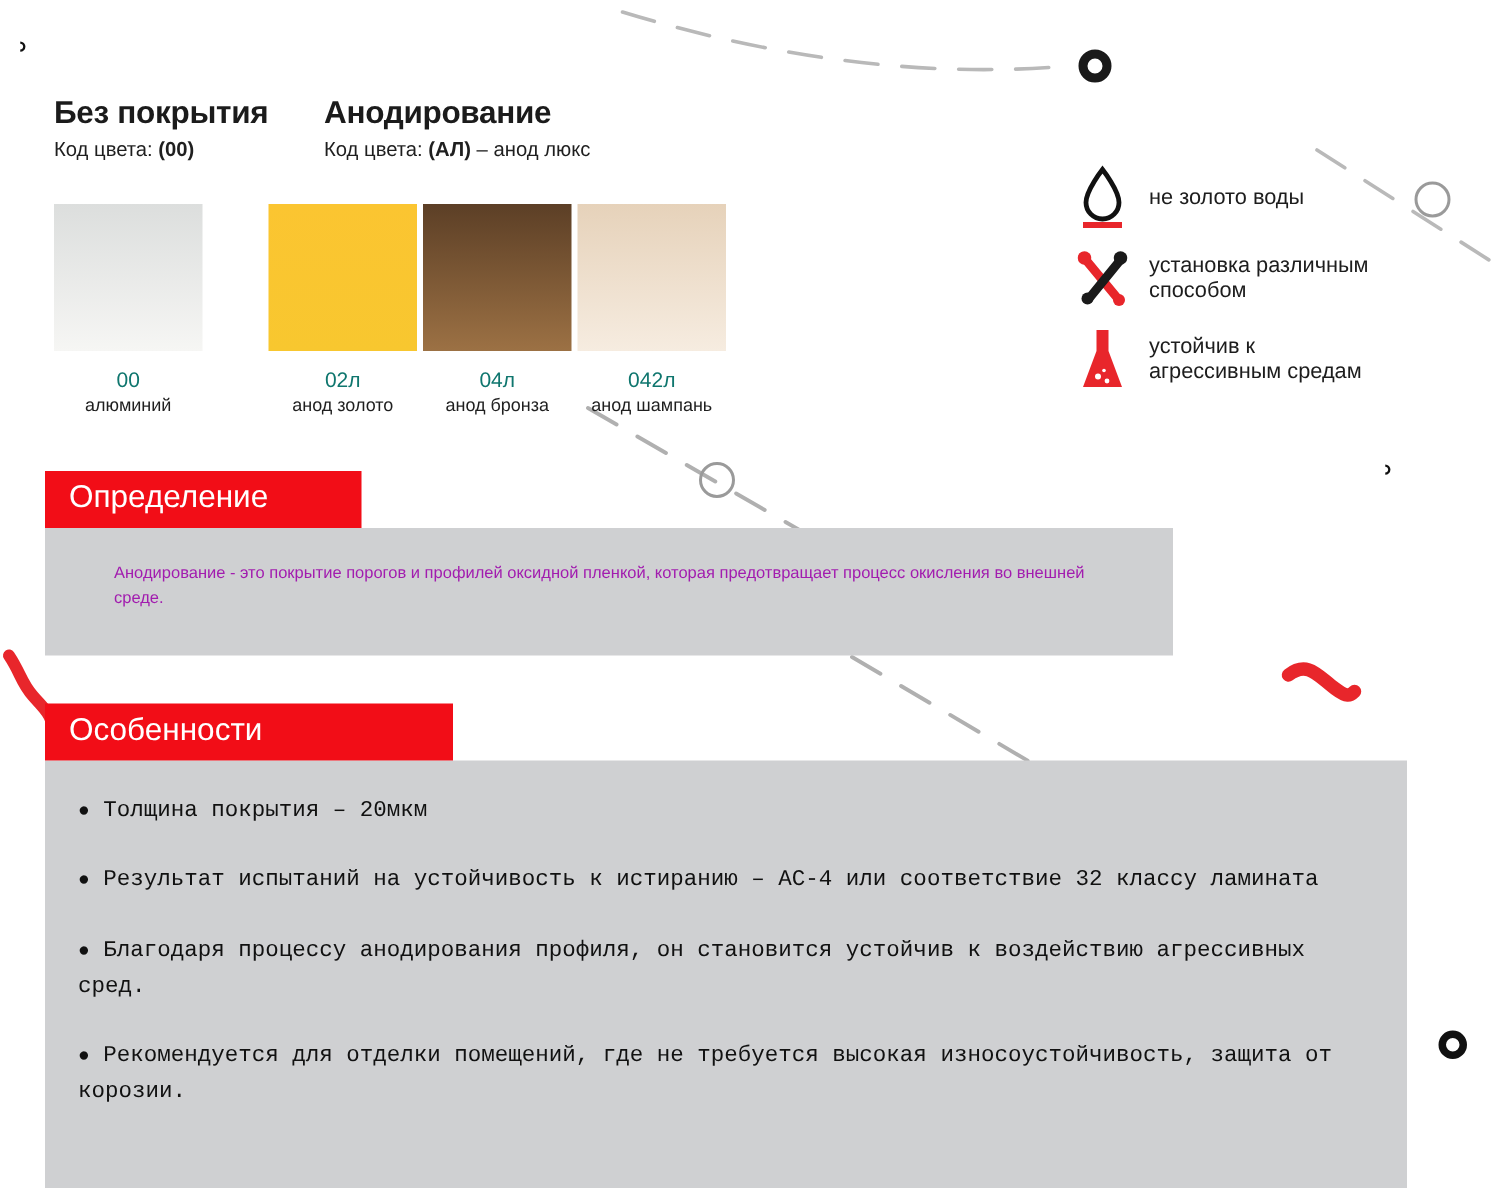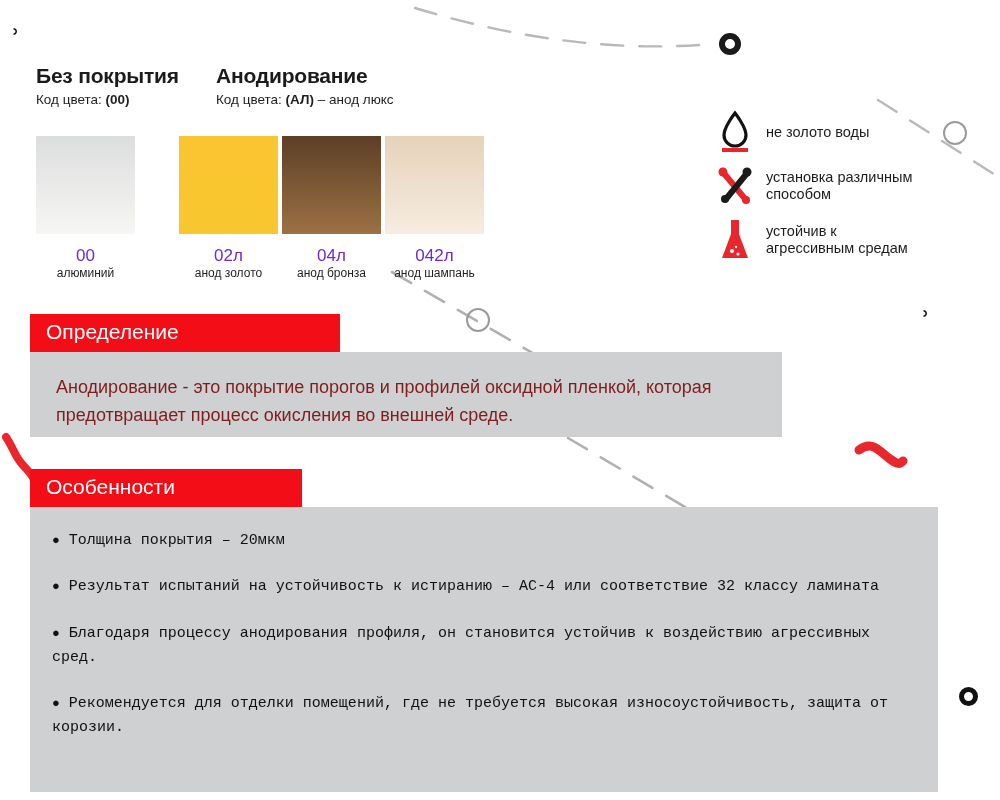--- a/index.html
+++ b/index.html
@@ -100,22 +100,22 @@
     width: 99px;
     margin-right: 4px;
     text-align: center;
   }
   .swatch-chip {
     width: 99px;
     height: 98px;
     display: block;
   }
   .swatch-code {
-    font-size: 17px;
-    color: #6d28d9;
+    font-size: 14px;
+    color: #0f766e;
     margin-top: 11px;
     line-height: 1.25;
   }
   .swatch-name {
     font-size: 12px;
     color: #1f1f1f;
     line-height: 1.3;
     white-space: nowrap;
   }
 
@@ -153,21 +153,21 @@
     z-index: 4;
     background: #f20d17;
     color: #ffffff;
     font-size: 21px;
     font-weight: normal;
     padding: 7px 16px 9px 16px;
     box-sizing: border-box;
     height: 38px;
     line-height: 22px;
   }
-  #tab-definition { left: 30px; top: 314px; width: 310px; }
+  #tab-definition { left: 30px; top: 314px; width: 211px; }
   #tab-features   { left: 30px; top: 469px; width: 272px; }
 
   
   .gray-panel {
     position: absolute;
     z-index: 2;
     background: #cfd0d2;
     box-sizing: border-box;
   }
   #panel-definition {
@@ -179,23 +179,24 @@
   }
   #panel-features {
     left: 30px;
     top: 507px;
     width: 908px;
     height: 285px;
     padding: 22px 22px 0 22px;
     font-family: Liberation Mono, monospace;
   }
   .def-text {
-    font-size: 18px;
+    font-size: 11px;
     line-height: 1.55;
-    color: #7f1d1d;
+    color: #a21caf;
+    margin-left: 20px;
   }
   .feat-item {
     font-size: 15px;
     line-height: 1.62;
     color: #111111;
     margin-bottom: 22px;
   }
   .feat-item:last-child { margin-bottom: 0; }
   .bullet { font-size: 13px; }
 </style>

